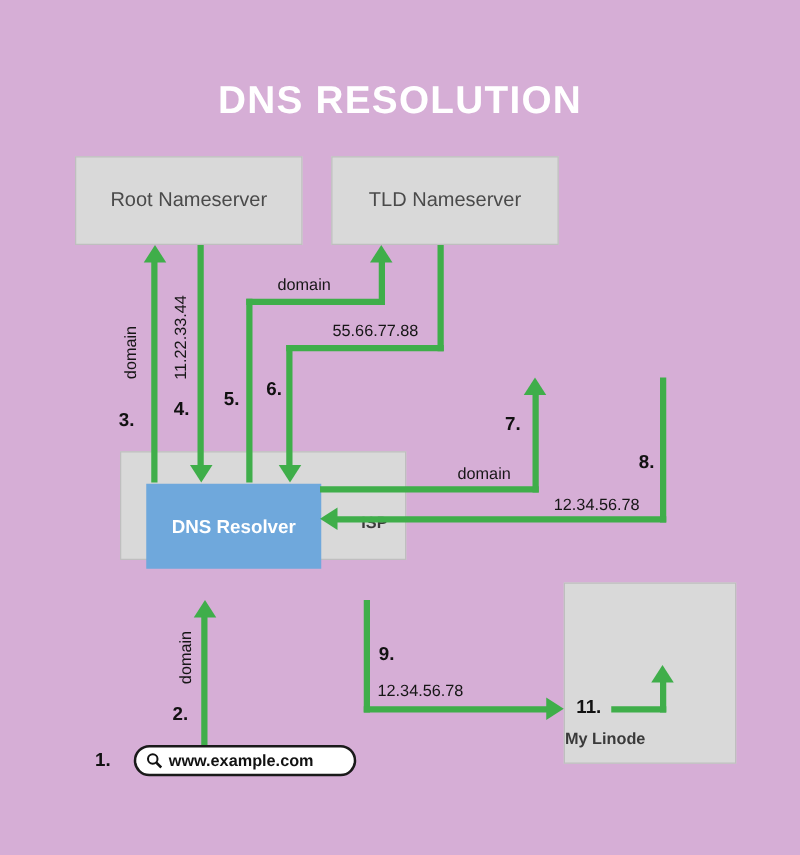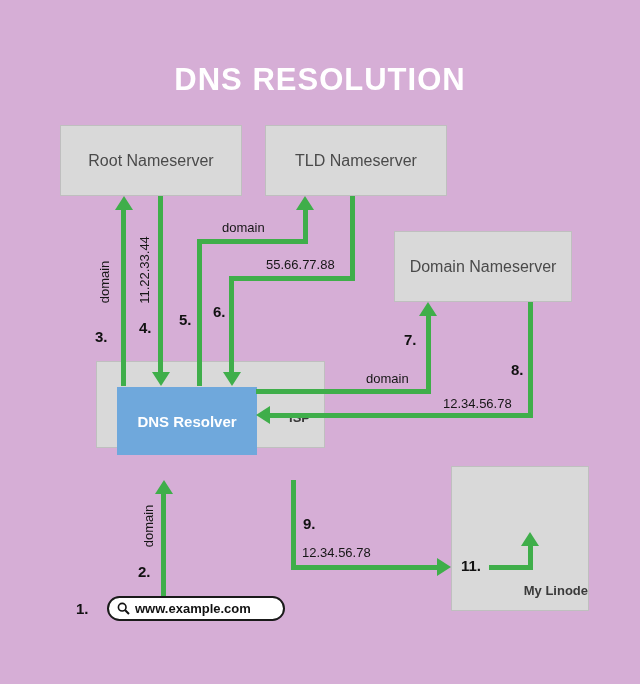--- a/index.html
+++ b/index.html
@@ -13,21 +13,21 @@
          font-size:31px;font-weight:bold;letter-spacing:1px;z-index:3;margin-top:20px;}
   .gbox{position:absolute;background:var(--box);border:1px solid var(--box-border);
         display:flex;align-items:center;justify-content:center;color:var(--box-text);
         font-size:16px;z-index:1;}
   .container{display:block;}
   .resolver{position:absolute;background:var(--resolver);color:#fff;font-weight:bold;font-size:15px;
             display:flex;align-items:center;justify-content:center;z-index:1;}
   .apache{position:absolute;background:var(--apache);color:#fff;font-weight:bold;font-size:15px;
           display:flex;align-items:center;justify-content:center;z-index:1;}
   .isp-label{position:absolute;right:14px;bottom:22px;font-size:13px;font-weight:bold;color:#3a3a3a;}
-  .linode-label{position:absolute;bottom:12px;left:0;width:100%;text-align:right;
+  .linode-label{position:absolute;bottom:12px;left:0;width:100%;text-align:left;
                 font-size:13px;font-weight:bold;color:#3a3a3a;}
   .seg{position:absolute;background:var(--arrow);z-index:2;}
   .ah{position:absolute;width:0;height:0;z-index:2;}
   .ah.up{border-left:9px solid transparent;border-right:9px solid transparent;border-bottom:14px solid var(--arrow);}
   .ah.down{border-left:9px solid transparent;border-right:9px solid transparent;border-top:14px solid var(--arrow);}
   .ah.left{border-top:9px solid transparent;border-bottom:9px solid transparent;border-right:14px solid var(--arrow);}
   .ah.right{border-top:9px solid transparent;border-bottom:9px solid transparent;border-left:14px solid var(--arrow);}
   .num{position:absolute;font-weight:bold;font-size:15px;color:#111;z-index:3;}
   .val{position:absolute;font-size:13px;color:var(--label-text);z-index:3;white-space:nowrap;}
   .val.vert{height:16px;line-height:16px;text-align:center;transform:rotate(-90deg);}
@@ -43,23 +43,20 @@
   <div class="title">DNS RESOLUTION</div>
 
   <div class="gbox" style="left:265px;top:125px;width:182px;height:71px">
     <span>TLD Nameserver</span>
   </div>
 
   <div class="gbox" style="left:60px;top:125px;width:182px;height:71px">
     <span>Root Nameserver</span>
   </div>
 
-  <div class="gbox" style="left:394px;top:231px;width:178px;height:71px">
-    <span>Domain Nameserver</span>
-  </div>
 
   <div class="gbox container" style="left:96px;top:361px;width:229px;height:87px">
     <div class="resolver" style="left:20px;top:25px;width:140px;height:68px">
       <span>DNS Resolver</span>
     </div>
     <div class="isp-label">ISP</div>
   </div>
 
   <div class="gbox container" style="left:451px;top:466px;width:138px;height:145px">
     <div class="linode-label">My Linode</div>

